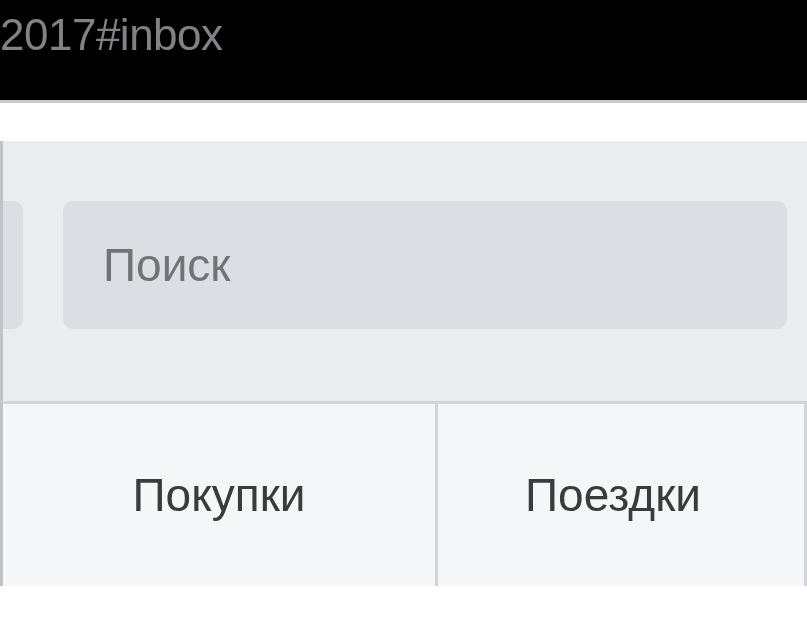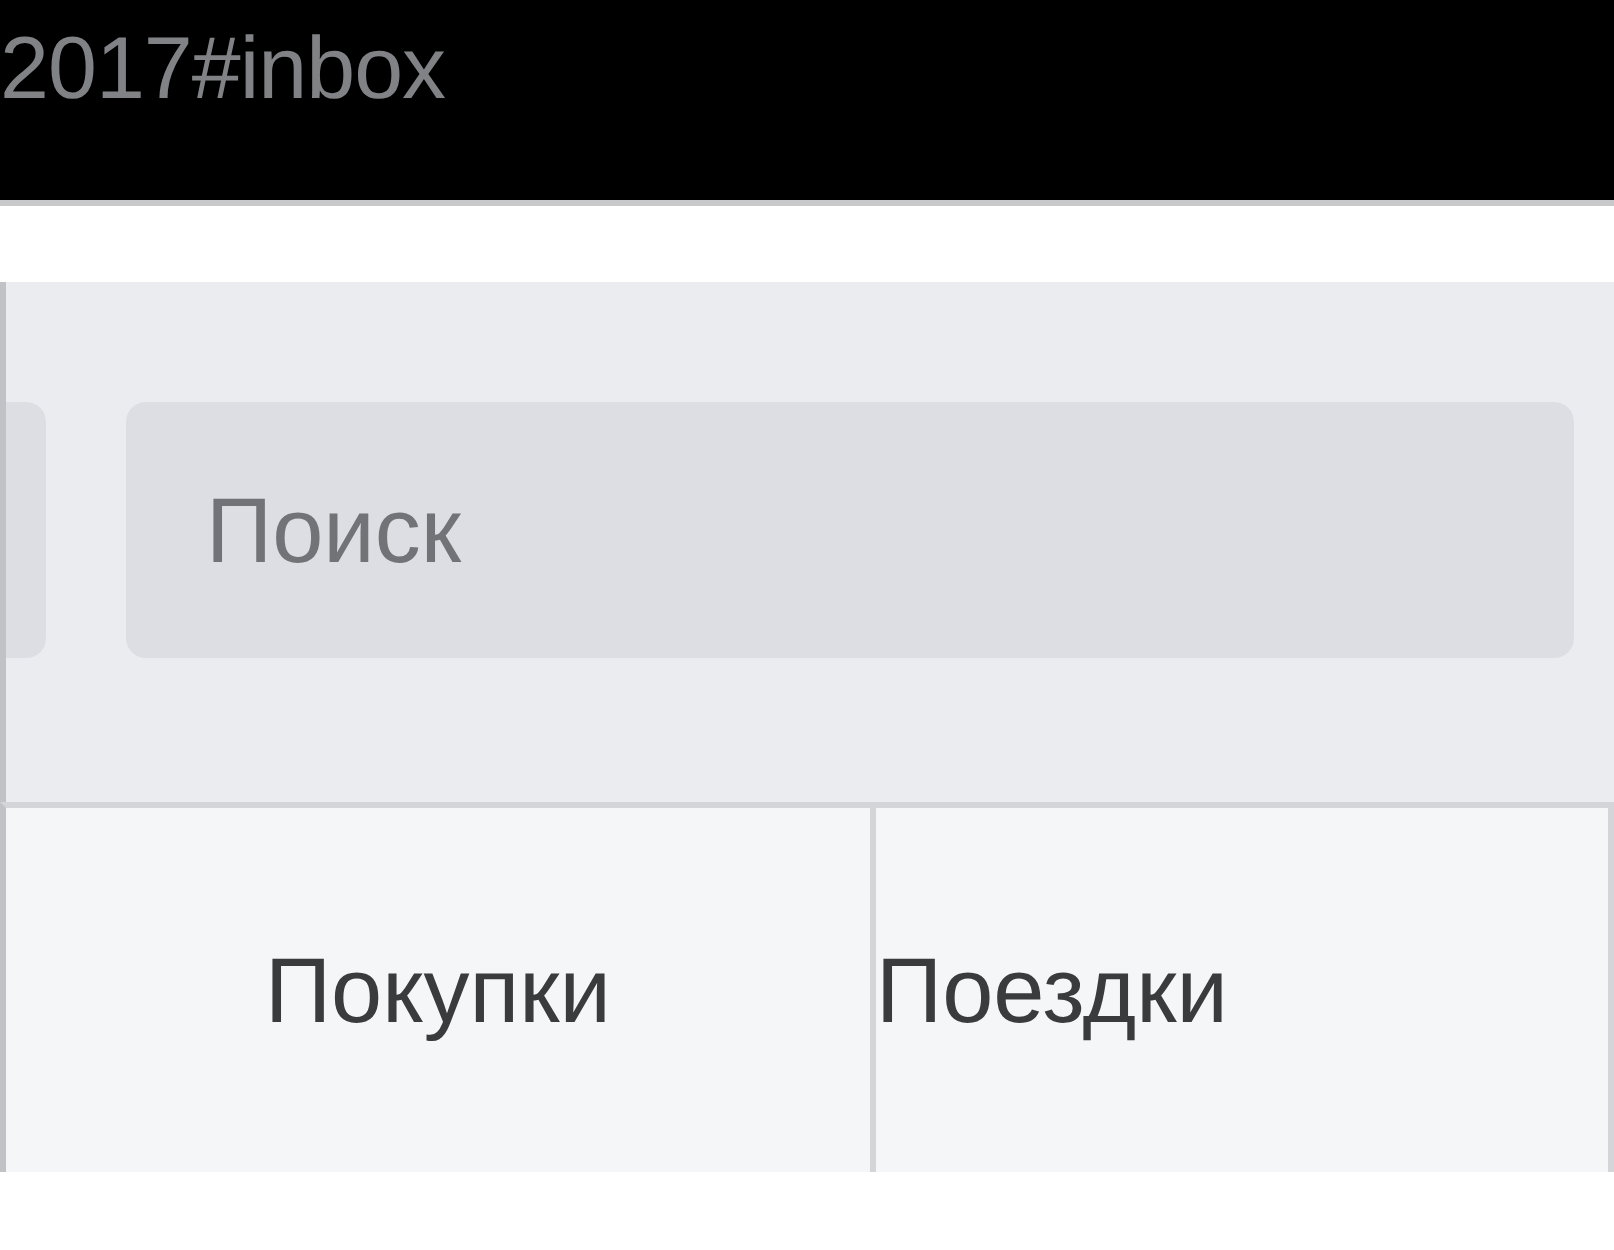--- a/index.html
+++ b/index.html
@@ -80,21 +80,21 @@
       color: #3a3b3d;
       font-weight: 400;
       cursor: pointer;
       border-right: 3px solid #d4d5d9;
     }
     .tab-purchases {
       width: 435px;
     }
     .tab-trips {
       flex: 1;
-      justify-content: flex-start;
+      justify-content: center;
       padding-right: 16px;
       overflow: hidden;
     }
     .tab-trips-label {
       white-space: nowrap;
     }
   </style>
 </head>
 <body>
 

